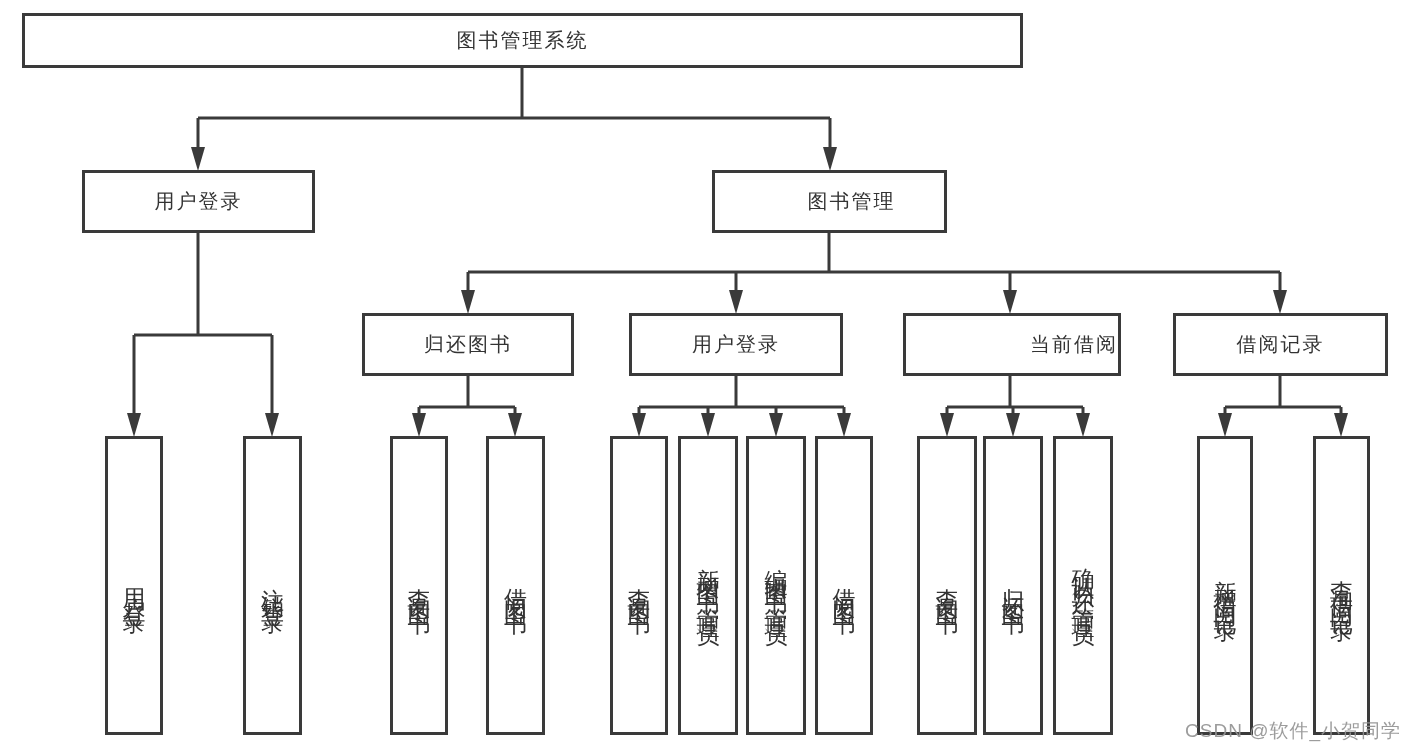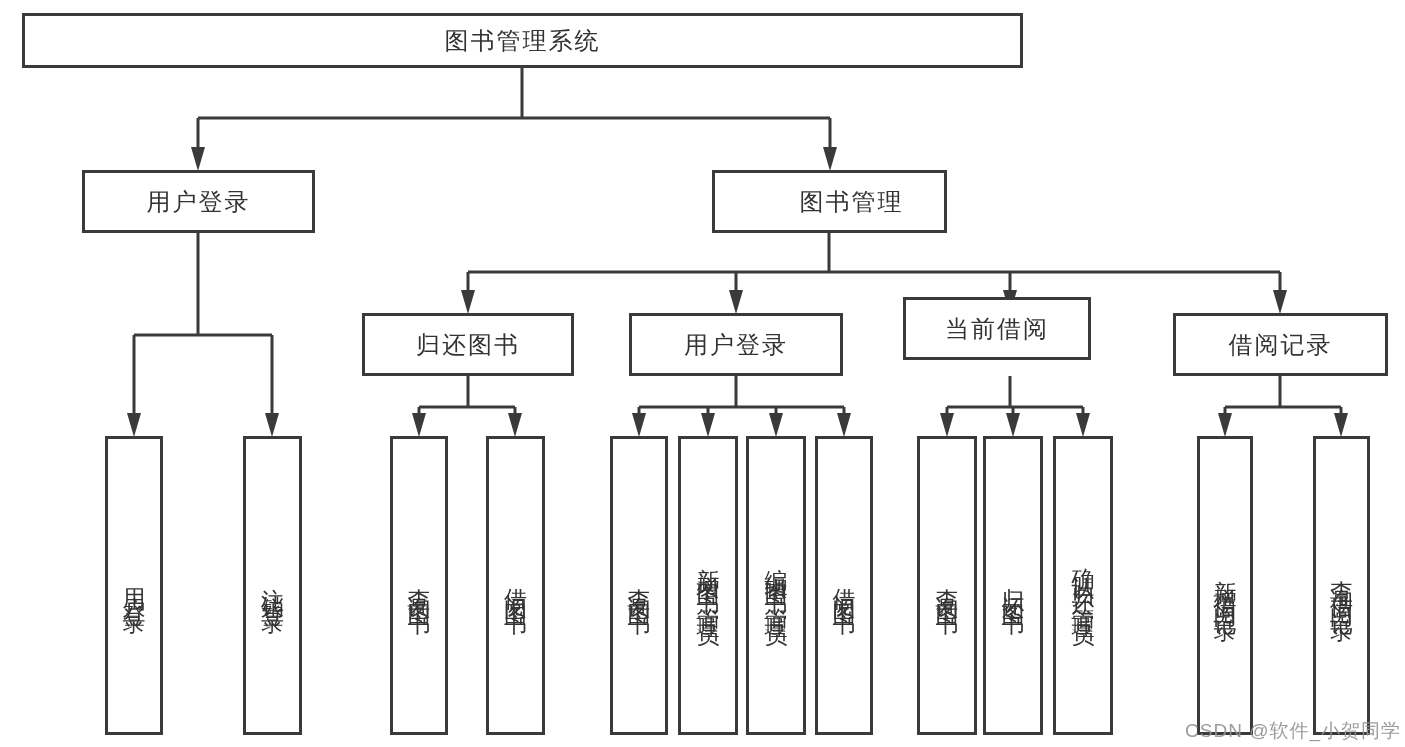--- a/index.html
+++ b/index.html
@@ -21,21 +21,21 @@
     position: absolute;
     background: #ffffff;
     border: 3px solid #3a3a3a;
     box-sizing: border-box;
     display: flex;
     align-items: center;
     justify-content: center;
     color: #333333;
   }
   .box.h .lbl {
-    font-size: 24px;
+    font-size: 20px;
     letter-spacing: 2px;
     white-space: nowrap;
   }
   .box.v .lbl {
     writing-mode: vertical-rl;
     font-size: 23px;
     letter-spacing: 8px;
     line-height: 1;
     white-space: nowrap;
   }
@@ -108,21 +108,21 @@
   <div class="box h" style="left:712px;top:170px;width:235px;height:63px;padding-left:44px;">
     <span class="lbl">图书管理</span>
   </div>
 
   <div class="box h" style="left:362px;top:313px;width:212px;height:63px;">
     <span class="lbl">归还图书</span>
   </div>
   <div class="box h" style="left:629px;top:313px;width:214px;height:63px;">
     <span class="lbl">用户登录</span>
   </div>
-  <div class="box h" style="left:903px;top:297px;width:188px;height:63px;">
+  <div class="box h" style="left:903px;top:313px;width:218px;height:63px;justify-content:flex-end;">
     <span class="lbl">当前借阅</span>
   </div>
   <div class="box h" style="left:1173px;top:313px;width:215px;height:63px;">
     <span class="lbl">借阅记录</span>
   </div>
 
   <div class="box v" style="left:105px;top:436px;width:58px;height:299px;">
     <span class="lbl">用户登录</span>
   </div>
   <div class="box v" style="left:243px;top:436px;width:59px;height:299px;">

